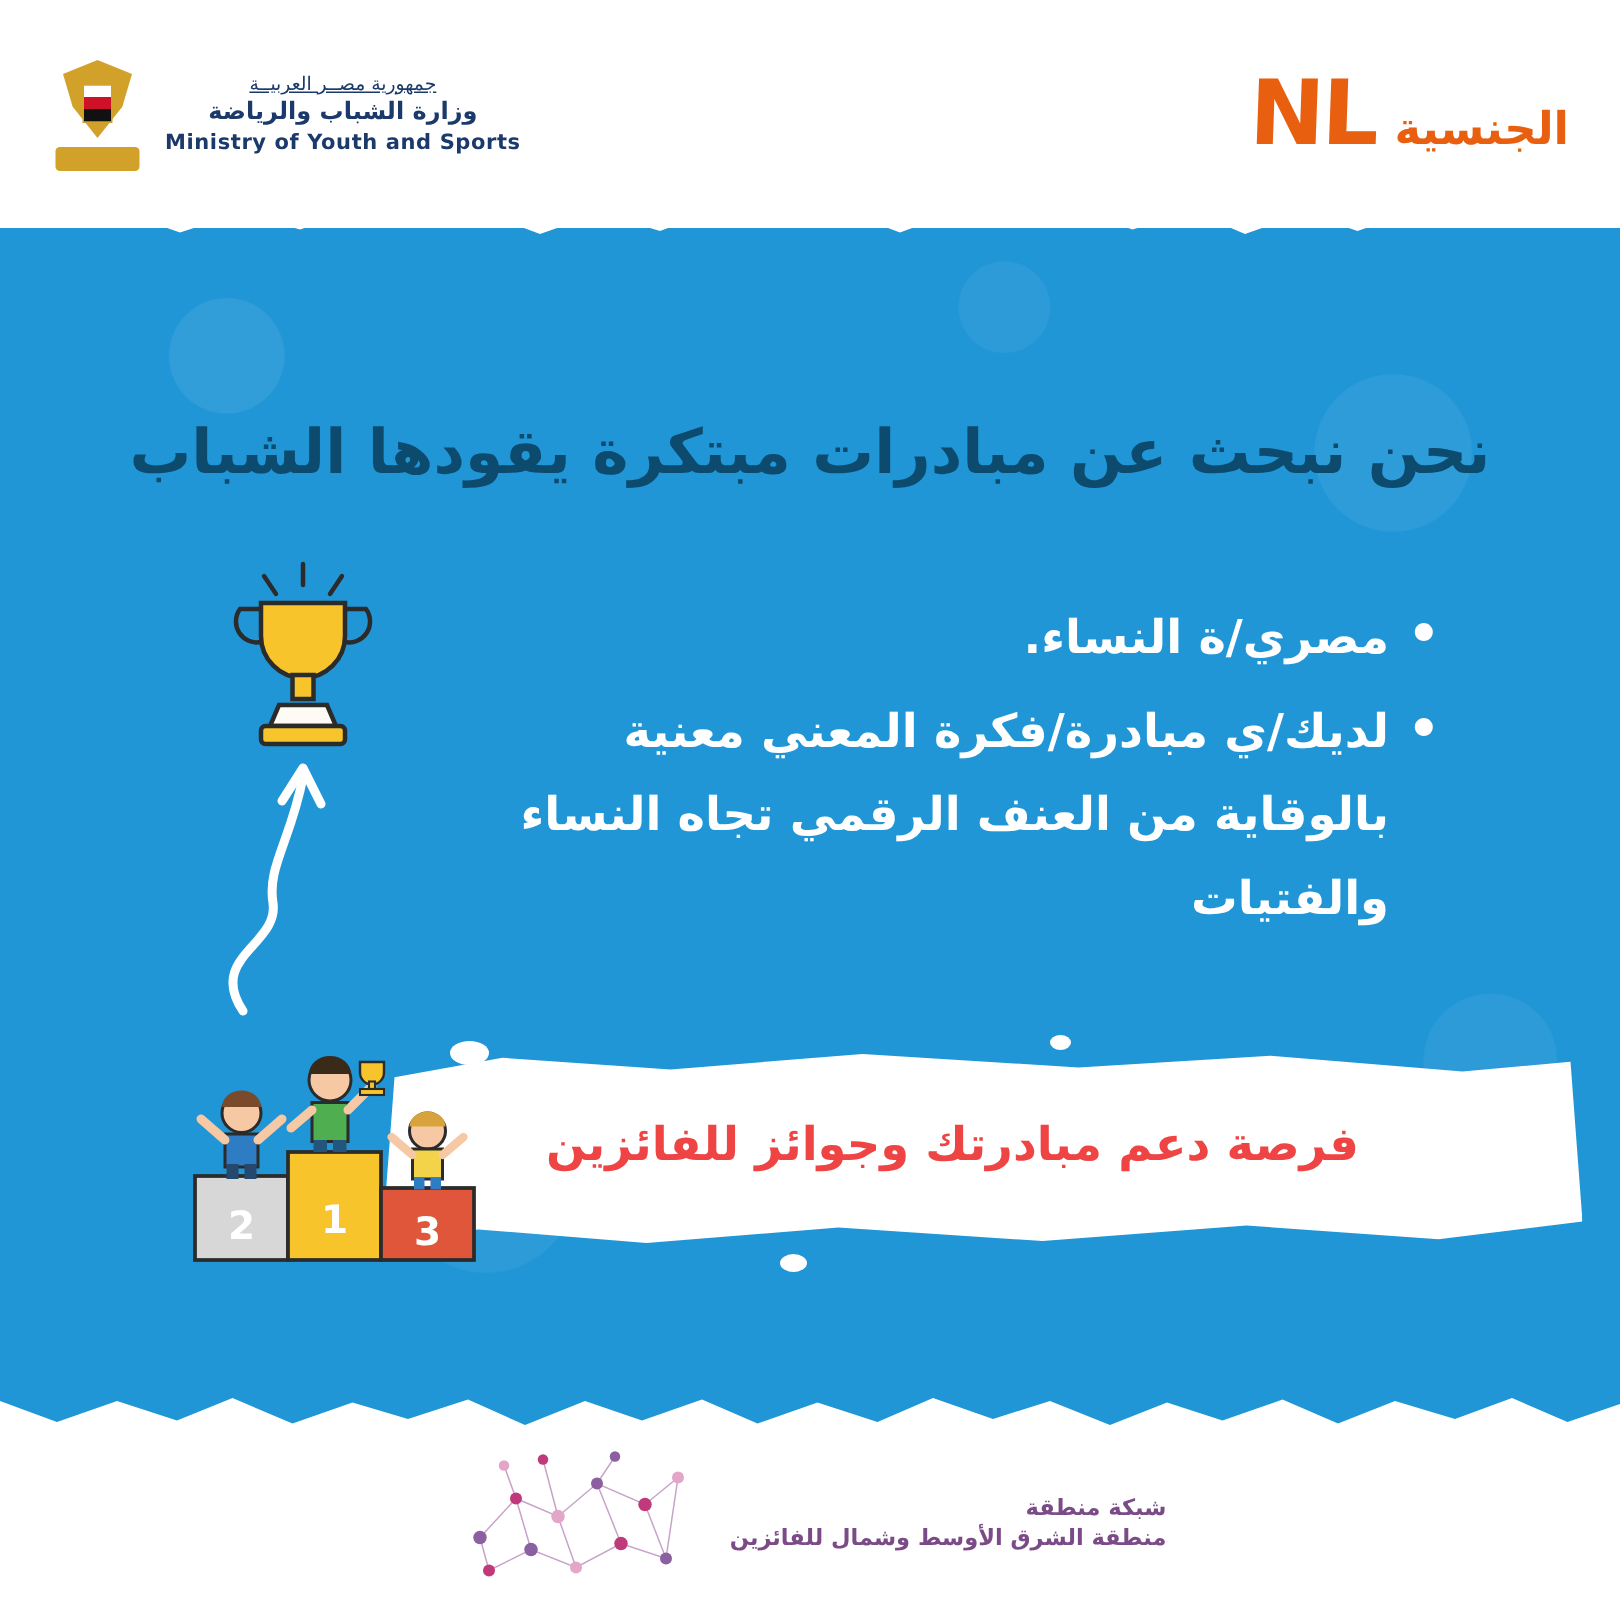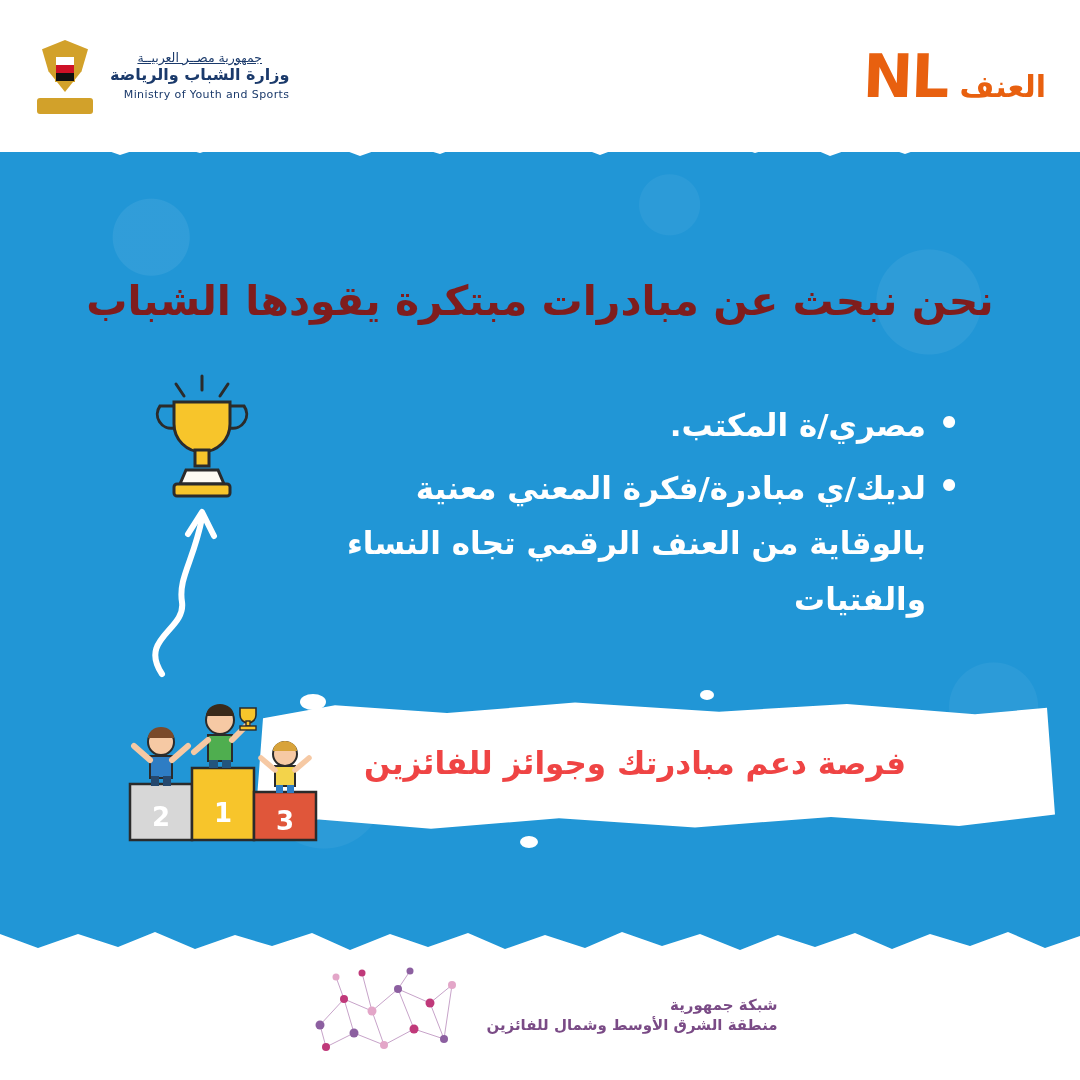--- a/index.html
+++ b/index.html
@@ -76,21 +76,21 @@
   }
   .nl-word {
     font-size: 30px; font-weight: bold; color: #e8600f; line-height: 1;
   }
 
   
   .moys { gap: 14px; }
   .moys-text { text-align: center; line-height: 1.25; color: #1b3a6b; }
   .moys-text .ar1 { font-size: 12.5px; letter-spacing: 2px; text-decoration: underline; }
   .moys-text .ar2 { font-size: 16px; font-weight: bold; }
-  .moys-text .en  { font-size: 11px; font-weight: normal; letter-spacing: .4px; margin-top: 3px; text-align: right;}
+  .moys-text .en  { font-size: 14px; font-weight: bold; letter-spacing: .4px; margin-top: 3px; text-align: right;}
   .eagle {
     width: 62px; height: 80px; flex: none; position: relative;
   }
   .eagle .body {
     position: absolute; left: 50%; top: 4px; transform: translateX(-50%);
     width: 46px; height: 52px;
     background: #d2a12a;
     clip-path: polygon(50% 0%, 100% 18%, 86% 60%, 50% 100%, 14% 60%, 0% 18%);
   }
   .eagle .shield {
@@ -133,21 +133,21 @@
   }
   .tear.bottom {
     top: 922px; height: 34px;
     clip-path: polygon(0 34px,1080px 34px,1080px 14px,1045px 26px,1008px 10px,970px 24px,930px 12px,892px 27px,855px 11px,815px 25px,778px 13px,740px 28px,700px 12px,662px 24px,622px 10px,585px 26px,545px 13px,505px 27px,468px 11px,428px 25px,390px 12px,350px 28px,312px 11px,272px 24px,235px 13px,195px 27px,155px 10px,118px 25px,78px 12px,38px 26px,0 12px);
   }
 
   
   .headline {
     position: absolute; top: 272px; left: 0; width: 1080px;
     text-align: center;
-    font-size: 41px; font-weight: bold; color: #7f1d1d;
+    font-size: 41px; font-weight: bold; color: #0c4a6e;
     line-height: 1.45;
     letter-spacing: 0;
     z-index: 4;
     padding: 0 70px;
   }
 
   
   .bullets {
     position: absolute; top: 398px; right: 120px;
     width: 620px; z-index: 4;
@@ -204,21 +204,21 @@
 </style>
 </head>
 <body>
 
 <div class="poster">
 
   <div class="header">
 
 
     <div class="logo-block nl">
-      <div class="nl-word">العنف</div>
+      <div class="nl-word">الجنسية</div>
       <div class="nl-mark">NL</div>
     </div>
 
     <div class="logo-block moys">
       <div class="moys-text">
         <div class="ar1">جمهورية مصــر العربيــة</div>
         <div class="ar2">وزارة الشباب والرياضة</div>
         <div class="en">Ministry of Youth and Sports</div>
       </div>
       <div class="eagle">
@@ -249,21 +249,21 @@
     <path d="M42 112 h44 l-6 -14 h-32 z" fill="#fdfbf3" stroke="#2b2b2b" stroke-width="3"></path>
     <rect x="36" y="112" width="56" height="12" rx="3" fill="#f7c52b" stroke="#2b2b2b" stroke-width="3"></rect>
   </svg>
 
   <svg class="arrow" viewBox="0 0 110 180">
     <path d="M34 176 C 10 140, 58 132, 54 104 C 50 80, 66 62, 74 20" fill="none" stroke="#ffffff" stroke-width="6" stroke-linecap="round"></path>
     <path d="M60 36 L74 14 L86 38" fill="none" stroke="#ffffff" stroke-width="6" stroke-linecap="round" stroke-linejoin="round"></path>
   </svg>
 
   <ul class="bullets">
-    <li>مصري/ة المكتب.</li>
+    <li>مصري/ة النساء.</li>
     <li>لديك/ي مبادرة/فكرة المعني معنية بالوقاية من العنف الرقمي تجاه النساء والفتيات</li>
   </ul>
 
   <div class="banner"></div>
   <div class="splat" style="top:694px; left:300px; width:26px; height:16px;"></div>
   <div class="splat" style="top:836px; left:520px; width:18px; height:12px;"></div>
   <div class="splat" style="top:690px; left:700px; width:14px; height:10px;"></div>
   <div class="banner-text">فرصة دعم مبادرتك وجوائز للفائزين</div>
 
   <svg class="podium" viewBox="0 0 230 180">
@@ -306,21 +306,21 @@
       <path d="M155 90 h20 v20 h-20 z" fill="#f3d34a" stroke="#2b2b2b" stroke-width="2"></path>
       <path d="M155 94 L141 82" stroke="#f6c9a4" stroke-width="5.5" stroke-linecap="round"></path>
       <path d="M175 94 L189 82" stroke="#f6c9a4" stroke-width="5.5" stroke-linecap="round"></path>
       <rect x="156" y="109" width="7" height="8" fill="#2e7dc4"></rect>
       <rect x="167" y="109" width="7" height="8" fill="#2e7dc4"></rect>
     </g>
   </svg>
 
   <div class="footer">
     <div class="footer-text">
-      <div class="f1">شبكة جمهورية</div>
+      <div class="f1">شبكة منطقة</div>
       <div class="f2">منطقة الشرق الأوسط وشمال للفائزين</div>
     </div>
     <svg class="footer-net" viewBox="0 0 170 104">
       <g stroke="#c7a3c9" stroke-width="1" fill="none">
         <path d="M18 62 L42 36 L70 48 L96 26 L128 40 L150 22"></path>
         <path d="M24 84 L52 70 L82 82 L112 66 L142 76"></path>
         <path d="M42 36 L52 70 M70 48 L82 82 M96 26 L112 66 M128 40 L142 76"></path>
         <path d="M18 62 L24 84 M150 22 L142 76"></path>
         <path d="M34 14 L42 36 M60 10 L70 48 M108 8 L96 26"></path>
       </g>

